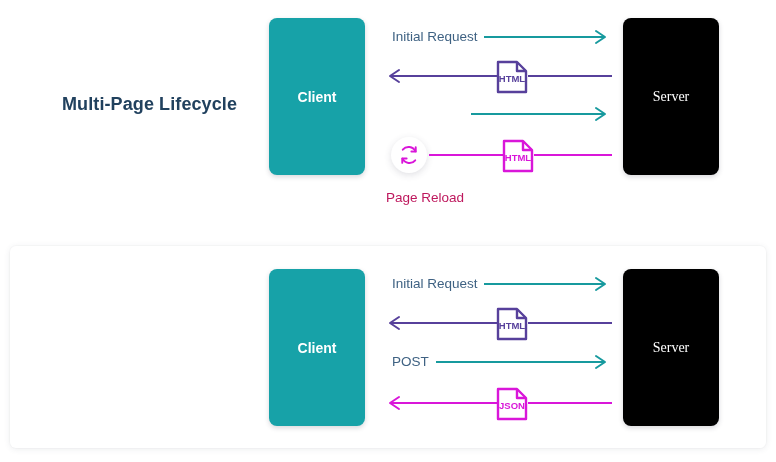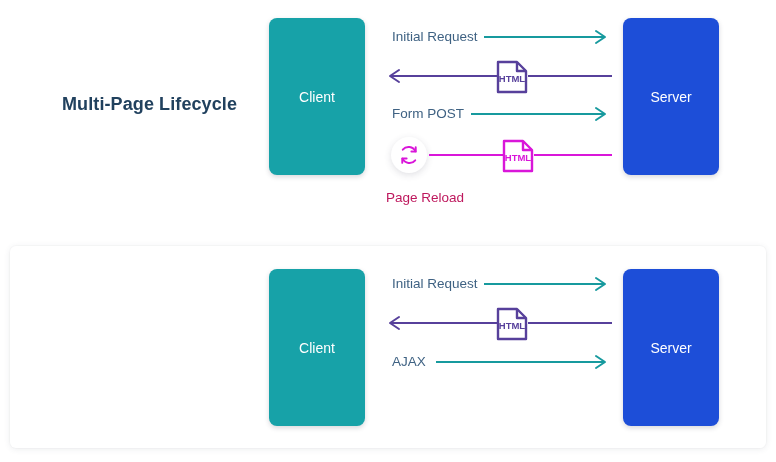--- a/index.html
+++ b/index.html
@@ -54,22 +54,22 @@
   .node {
     position: absolute;
     border-radius: 8px;
     color: #ffffff;
     font-size: 14px;
     display: flex;
     align-items: center;
     justify-content: center;
     box-shadow: 0 2px 5px rgba(40, 40, 60, 0.18);
   }
-  .node.client { background: #17a2a8; }
-  .node.server { background: #1d4ed8; }
+  .node.client { background: #17a2a8; font-weight: bold; }
+  .node.server { background: #000000; font-family: Liberation Serif, serif; }
 
   #client-mpa { left: 269px; top: 18px;  width: 96px; height: 157px; }
   #server-mpa { left: 623px; top: 18px;  width: 96px; height: 157px; }
   #client-spa { left: 259px; top: 23px;  width: 96px; height: 157px; }
   #server-spa { left: 613px; top: 23px;  width: 96px; height: 157px; }
 
   
   .flow-row {
     position: absolute;
     height: 22px;
@@ -145,21 +145,20 @@
       <polyline points="13,1 4,7 13,13" fill="none" stroke="#57409b" stroke-width="2" stroke-linecap="round" stroke-linejoin="round"></polyline>
     </svg>
     <svg class="doc-icon" style="left:110px; top:-5px;" width="32" height="34" viewBox="0 0 32 34">
       <path d="M2 2 H21 L30 11 V32 H2 Z" fill="#ffffff" stroke="#57409b" stroke-width="2.4" stroke-linejoin="round"></path>
       <path d="M21 2 V11 H30" fill="none" stroke="#57409b" stroke-width="2.4" stroke-linejoin="round"></path>
       <text x="16" y="22" text-anchor="middle" font-family="'Liberation Sans', sans-serif" font-size="9.5" font-weight="bold" fill="#57409b">HTML</text>
     </svg>
   </div>
 
   <div class="flow-row" style="left:386px; top:103px; width:220px;">
-    <span class="flow-label">Form POST</span>
     <svg class="connector" style="left:79px; top:4px;" width="141" height="14">
       <line x1="0" y1="7" x2="133" y2="7" stroke="#179a9e" stroke-width="2"></line>
       <polyline points="125,1 134,7 125,13" fill="none" stroke="#179a9e" stroke-width="2" stroke-linecap="round" stroke-linejoin="round"></polyline>
     </svg>
   </div>
 
   <div class="flow-row" style="left:386px; top:145px; width:220px;">
     <div class="reload-badge" style="left:-1px; top:-8px;">
       <svg width="22" height="22" viewBox="0 0 24 24">
         <path d="M19 8 A8.2 8.2 0 0 0 5.2 6.2" fill="none" stroke="#d916d9" stroke-width="2.1" stroke-linecap="round"></path>
@@ -208,20 +207,32 @@
       <polyline points="13,1 4,7 13,13" fill="none" stroke="#57409b" stroke-width="2" stroke-linecap="round" stroke-linejoin="round"></polyline>
     </svg>
     <svg class="doc-icon" style="left:110px; top:-5px;" width="32" height="34" viewBox="0 0 32 34">
       <path d="M2 2 H21 L30 11 V32 H2 Z" fill="#ffffff" stroke="#57409b" stroke-width="2.4" stroke-linejoin="round"></path>
       <path d="M21 2 V11 H30" fill="none" stroke="#57409b" stroke-width="2.4" stroke-linejoin="round"></path>
       <text x="16" y="22" text-anchor="middle" font-family="'Liberation Sans', sans-serif" font-size="9.5" font-weight="bold" fill="#57409b">HTML</text>
     </svg>
   </div>
 
   <div class="flow-row" style="left:376px; top:105px; width:220px;">
-    <span class="flow-label">AJAX</span>
+    <span class="flow-label">POST</span>
     <svg class="connector" style="left:44px; top:4px;" width="176" height="14">
       <line x1="0" y1="7" x2="168" y2="7" stroke="#179a9e" stroke-width="2"></line>
       <polyline points="160,1 169,7 160,13" fill="none" stroke="#179a9e" stroke-width="2" stroke-linecap="round" stroke-linejoin="round"></polyline>
     </svg>
   </div>
 
+  <div class="flow-row" style="left:370px; top:146px; width:226px;">
+    <svg class="connector" style="left:0px; top:4px;" width="226" height="14">
+      <line x1="4" y1="7" x2="112" y2="7" stroke="#d916d9" stroke-width="2"></line>
+      <line x1="142" y1="7" x2="226" y2="7" stroke="#d916d9" stroke-width="2"></line>
+      <polyline points="13,1 4,7 13,13" fill="none" stroke="#d916d9" stroke-width="2" stroke-linecap="round" stroke-linejoin="round"></polyline>
+    </svg>
+    <svg class="doc-icon" style="left:110px; top:-5px;" width="32" height="34" viewBox="0 0 32 34">
+      <path d="M2 2 H21 L30 11 V32 H2 Z" fill="#ffffff" stroke="#d916d9" stroke-width="2.4" stroke-linejoin="round"></path>
+      <path d="M21 2 V11 H30" fill="none" stroke="#d916d9" stroke-width="2.4" stroke-linejoin="round"></path>
+      <text x="16" y="22" text-anchor="middle" font-family="'Liberation Sans', sans-serif" font-size="9.5" font-weight="bold" fill="#d916d9">JSON</text>
+    </svg>
+  </div>
 </div>
 
 </body></html>

